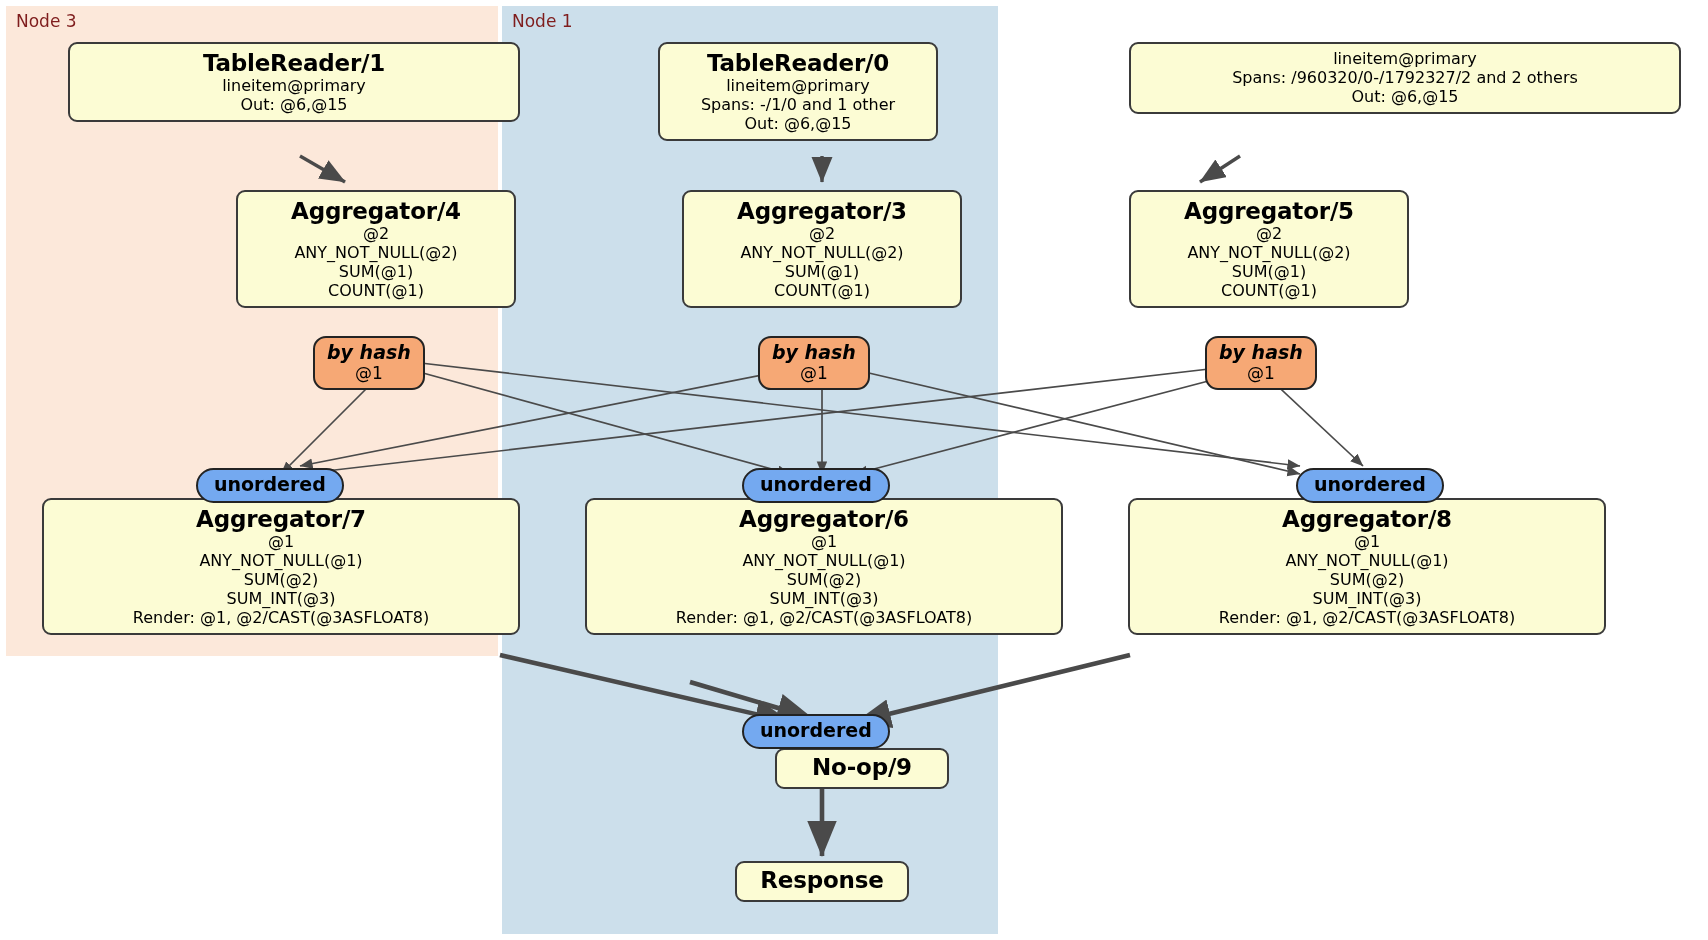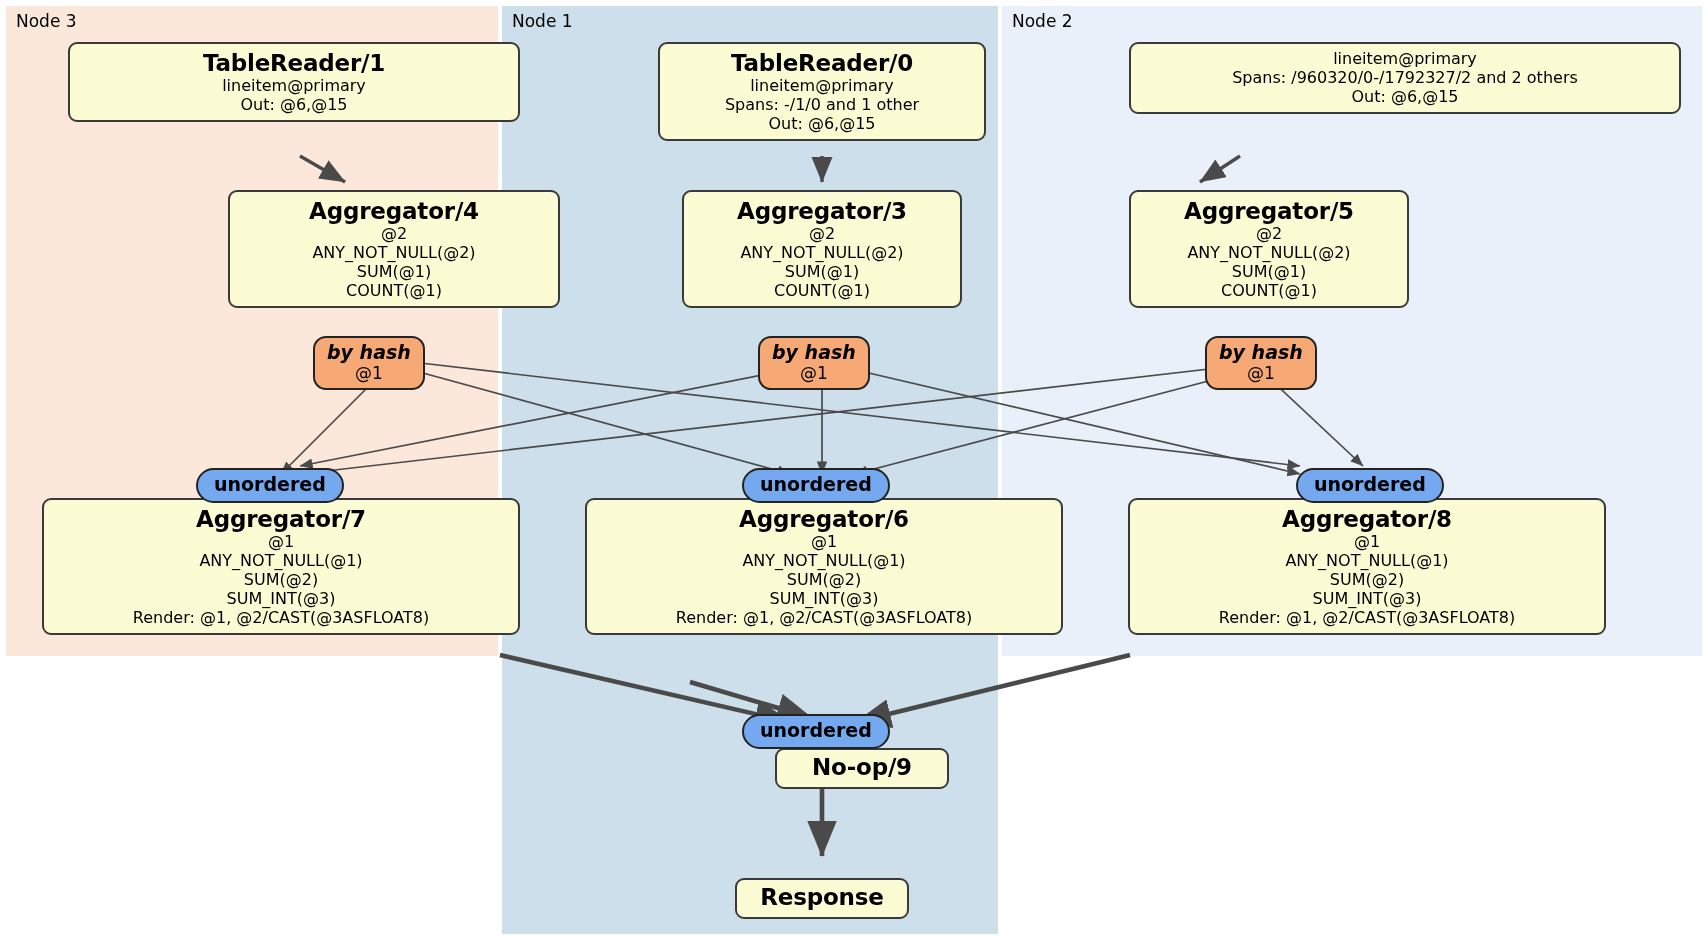--- a/index.html
+++ b/index.html
@@ -19,21 +19,21 @@
   
   .node-panel {
     position: absolute;
     box-sizing: border-box;
   }
   .node-panel-label {
     position: absolute;
     top: 6px;
     left: 10px;
     font-size: 17px;
-    color: #000000;
+    color: #7f1d1d;
     line-height: 1.1;
     white-space: nowrap;
   }
 
   
   .proc {
     position: absolute;
     box-sizing: border-box;
     background: #fcfcd4;
     border: 2px solid #3a3a3a;
@@ -106,23 +106,20 @@
 <div id="stage">
 
   <div class="node-panel" style="left:6px; top:6px; width:492px; height:650px; background:#fce8da;">
     <span class="node-panel-label">Node 3</span>
   </div>
 
   <div class="node-panel" style="left:502px; top:6px; width:496px; height:928px; background:#ccdfeb;">
     <span class="node-panel-label">Node 1</span>
   </div>
 
-  <div class="node-panel" style="left:1002px; top:6px; width:700px; height:650px; background:#eaf0fa;">
-    <span class="node-panel-label">Node 2</span>
-  </div>
 
   <svg id="edges" viewBox="0 0 1708 940" xmlns="http://www.w3.org/2000/svg">
     <defs>
       <marker id="ah" markerWidth="9" markerHeight="9" refX="7.4" refY="3.1" orient="auto" markerUnits="strokeWidth">
         <path d="M0,0 L7.6,3.1 L0,6.2 z" fill="#4a4a4a"></path>
       </marker>
       <marker id="ahs" markerWidth="10" markerHeight="10" refX="7.6" refY="3.2" orient="auto" markerUnits="strokeWidth">
         <path d="M0,0 L7.8,3.2 L0,6.4 z" fill="#4a4a4a"></path>
       </marker>
     </defs>
@@ -149,21 +146,21 @@
 
     <path d="M822,775 L822,856" stroke="#4a4a4a" stroke-width="4.6" fill="none" marker-end="url(#ahs)"></path>
   </svg>
 
   <div class="proc" style="left:68px; top:42px; width:452px;">
     <div class="ttl">TableReader/1</div>
     <div class="ln">lineitem@primary</div>
     <div class="ln">Out: @6,@15</div>
   </div>
 
-  <div class="proc" style="left:228px; top:190px; width:332px;">
+  <div class="proc" style="left:236px; top:190px; width:280px;">
     <div class="ttl">Aggregator/4</div>
     <div class="ln">@2</div>
     <div class="ln">ANY_NOT_NULL(@2)</div>
     <div class="ln">SUM(@1)</div>
     <div class="ln">COUNT(@1)</div>
   </div>
 
   <div class="pill hash" style="left:313px; top:336px;">
     <div class="hl">by hash</div>
     <div class="hs">@1</div>
@@ -173,21 +170,21 @@
 
   <div class="proc" style="left:42px; top:498px; width:478px;">
     <div class="ttl">Aggregator/7</div>
     <div class="ln">@1</div>
     <div class="ln">ANY_NOT_NULL(@1)</div>
     <div class="ln">SUM(@2)</div>
     <div class="ln">SUM_INT(@3)</div>
     <div class="ln">Render: @1, @2/CAST(@3ASFLOAT8)</div>
   </div>
 
-  <div class="proc" style="left:658px; top:42px; width:328px;">
+  <div class="proc" style="left:658px; top:42px; width:280px;">
     <div class="ttl">TableReader/0</div>
     <div class="ln">lineitem@primary</div>
     <div class="ln">Spans: -/1/0 and 1 other</div>
     <div class="ln">Out: @6,@15</div>
   </div>
 
   <div class="proc" style="left:682px; top:190px; width:280px;">
     <div class="ttl">Aggregator/3</div>
     <div class="ln">@2</div>
     <div class="ln">ANY_NOT_NULL(@2)</div>
@@ -210,21 +207,21 @@
     <div class="ln">SUM_INT(@3)</div>
     <div class="ln">Render: @1, @2/CAST(@3ASFLOAT8)</div>
   </div>
 
   <div class="pill unord" style="left:742px; top:714px;">unordered</div>
 
   <div class="proc" style="left:735px; top:748px; width:174px; padding:4px 10px 6px 10px;margin-left:40px;">
     <div class="ttl">No-op/9</div>
   </div>
 
-  <div class="proc" style="left:735px; top:861px; width:174px; padding:4px 10px 6px 10px;margin-top:17px;">
+  <div class="proc" style="left:735px; top:861px; width:174px; padding:4px 10px 6px 10px;">
     <div class="ttl">Response</div>
   </div>
 
   <div class="proc" style="left:1129px; top:42px; width:552px;">
     <div class="ln">lineitem@primary</div>
     <div class="ln">Spans: /960320/0-/1792327/2 and 2 others</div>
     <div class="ln">Out: @6,@15</div>
   </div>
 
   <div class="proc" style="left:1129px; top:190px; width:280px;">

